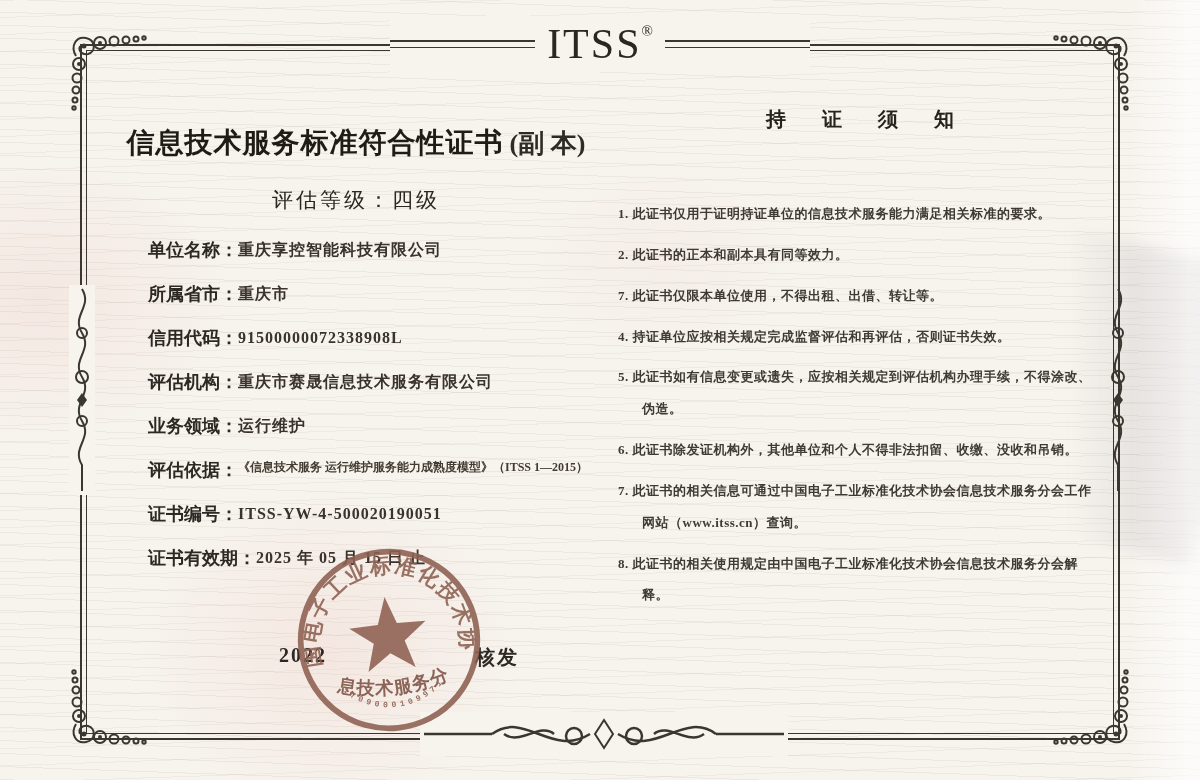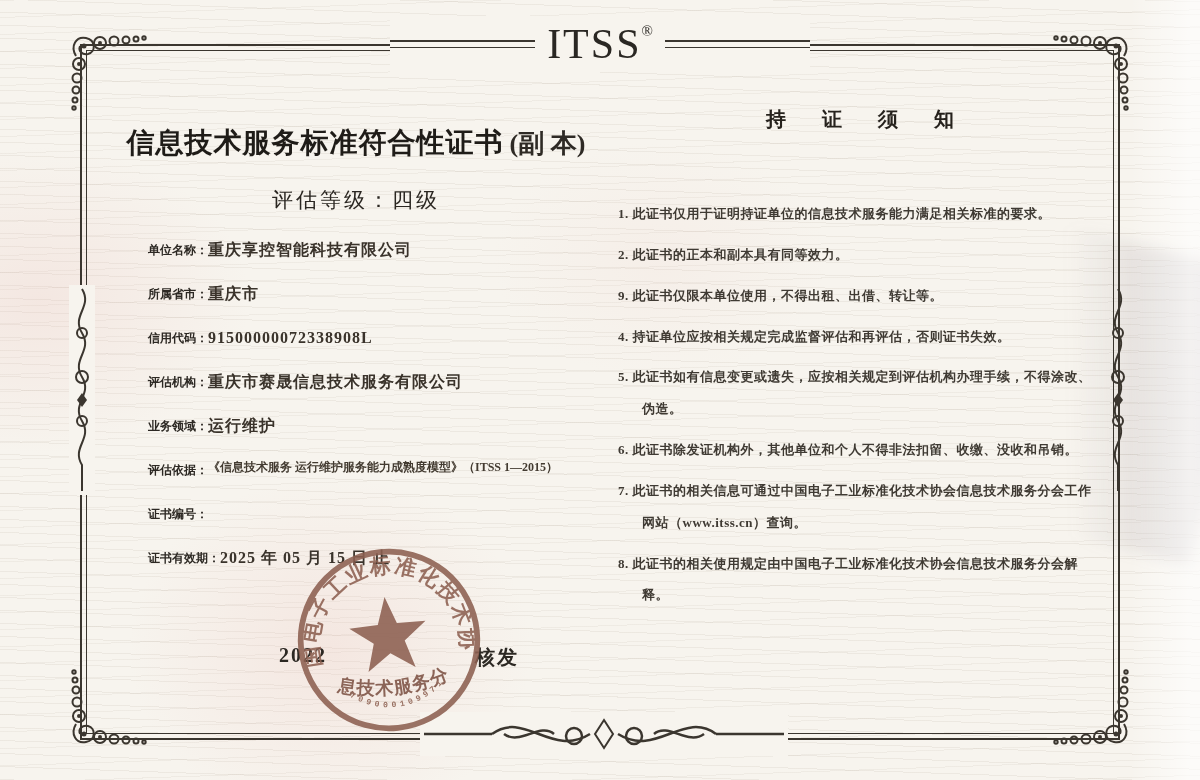--- a/index.html
+++ b/index.html
@@ -49,21 +49,21 @@
     font-size:42px;letter-spacing:2px;color:#2a2723;line-height:1;
   }
   .logo-reg{font-size:15px;vertical-align:22px;letter-spacing:0;}
   
   .title-block{position:absolute;left:106px;top:124px;width:500px;text-align:center;z-index:1;}
   .cert-title{font-size:28px;font-weight:bold;color:#1f1c18;letter-spacing:1px;white-space:nowrap;}
   .copy-mark{font-size:26px;font-weight:bold;margin-left:6px;}
   .grade-line{margin-top:24px;font-size:21px;font-weight:normal;color:#2a2621;letter-spacing:3px;}
   .fields{position:absolute;left:148px;top:238px;width:480px;z-index:1;}
   .field{display:flex;align-items:flex-start;margin-bottom:20px;line-height:24px;}
-  .flabel{font-family:"Liberation Sans","DejaVu Sans",sans-serif;font-weight:bold;font-size:12px;color:#2c2823;flex-shrink:0;}
+  .flabel{font-family:"Liberation Sans","DejaVu Sans",sans-serif;font-weight:bold;font-size:18px;color:#2c2823;flex-shrink:0;}
   .fvals{font-size:16px;font-weight:bold;color:#3a332b;letter-spacing:1px;}
   .fvals.small{font-size:12px;letter-spacing:0;line-height:19px;font-weight:bold;color:#433b31;}
   .issue-line{
     position:absolute;left:279px;top:644px;width:240px;display:flex;justify-content:space-between;
     font-size:20px;font-weight:bold;color:#2c2823;z-index:1;letter-spacing:2px;
   }
   
   .seal{position:absolute;left:293px;top:544px;width:192px;height:192px;transform:rotate(-6deg);opacity:0.88;z-index:2;pointer-events:none;}
   
   .notice-heading{
@@ -259,20 +259,23 @@
         </div>
       </div>
       <div class="field">
         <span class="flabel">评估依据：</span>
         <div class="fvals small">
           <div>《信息技术服务 运行维护服务能力成熟度模型》（ITSS 1—2015）</div>
         </div>
       </div>
       <div class="field">
         <span class="flabel">证书编号：</span>
+        <div class="fvals">
+          <div>ITSS-YW-4-500020190051</div>
+        </div>
       </div>
       <div class="field">
         <span class="flabel">证书有效期：</span>
         <div class="fvals">
           <div>2025 年  05  月 15  日 止</div>
         </div>
       </div>
     </div>
 
   <div class="issue-line">
@@ -296,21 +299,21 @@
       <text font-size="8.5" font-weight="bold" fill="#8d6051" letter-spacing="4" font-family="Liberation Mono, monospace">
         <textPath href="#sealArcSerial" startOffset="50%" text-anchor="middle">1709000109971</textPath>
       </text>
     </svg>
   </div>
 
   <div class="notice-heading">持证须知</div>
   <div class="notice-list">
       <div class="notice-item">1. 此证书仅用于证明持证单位的信息技术服务能力满足相关标准的要求。</div>
       <div class="notice-item">2. 此证书的正本和副本具有同等效力。</div>
-      <div class="notice-item">9. 此证书仅限本单位使用，不得出租、出借、转让等。</div>
+      <div class="notice-item">7. 此证书仅限本单位使用，不得出租、出借、转让等。</div>
       <div class="notice-item">4. 持证单位应按相关规定完成监督评估和再评估，否则证书失效。</div>
       <div class="notice-item">5. 此证书如有信息变更或遗失，应按相关规定到评估机构办理手续，不得涂改、伪造。</div>
       <div class="notice-item">6. 此证书除发证机构外，其他单位和个人不得非法扣留、收缴、没收和吊销。</div>
       <div class="notice-item">7. 此证书的相关信息可通过中国电子工业标准化技术协会信息技术服务分会工作网站（www.itss.cn）查询。</div>
       <div class="notice-item">8. 此证书的相关使用规定由中国电子工业标准化技术协会信息技术服务分会解释。</div>
     </div>
 
 </div>
 
 </body></html>

